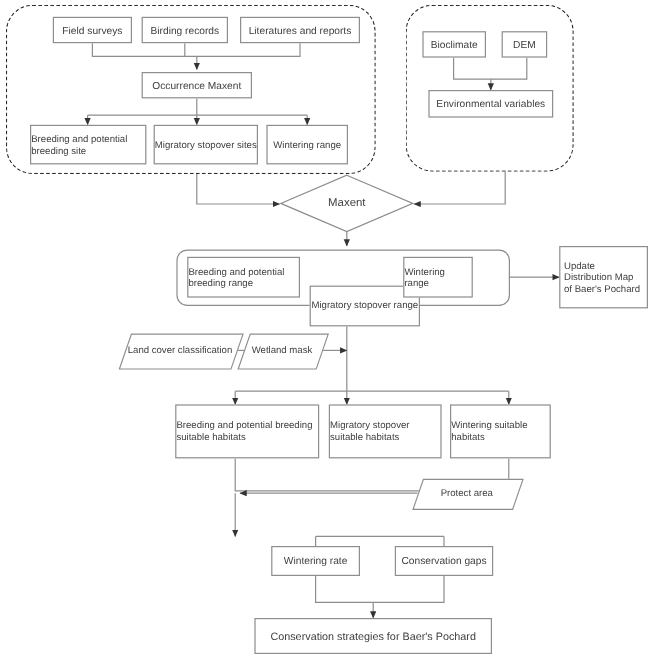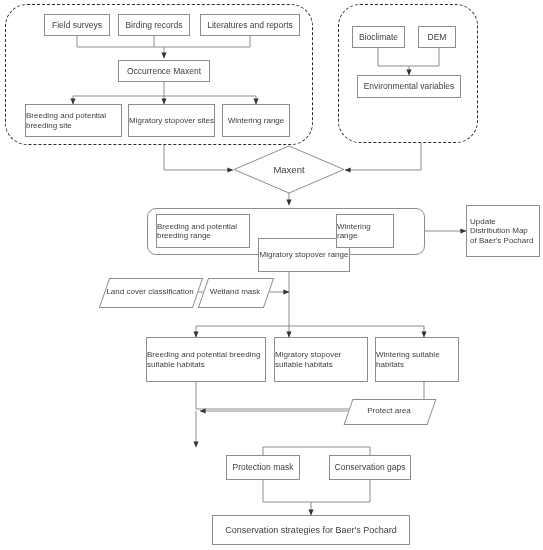--- a/index.html
+++ b/index.html
@@ -195,18 +195,18 @@
 
   <div class="node box fs8" style="left:146px; top:337px; width:120px; height:45px;">Breeding and potential breeding suitable habitats</div>
   <div class="node box fs8" style="left:274px; top:337px; width:94px; height:45px;">Migratory stopover suitable habitats</div>
   <div class="node box fs8" style="left:375px; top:337px; width:84px; height:45px;">Wintering suitable habitats</div>
 
   <div class="para" style="left:348px; top:399px; width:82px; height:24px;">
     <div class="para-shape"></div>
     <div class="para-text fs8">Protect area</div>
   </div>
 
-  <div class="node box fs85" style="left:226px; top:455px; width:74px; height:25px;">Protection mask</div>
+  <div class="node box fs85" style="left:226px; top:455px; width:74px; height:25px;">Wintering rate</div>
   <div class="node box fs85" style="left:329px; top:455px; width:82px; height:25px;">Conservation gaps</div>
 
   <div class="node box fs9" style="left:212px; top:515px; width:198px; height:30px;">Conservation strategies for Baer's Pochard</div>
 
 </div>
 
 </body></html>

